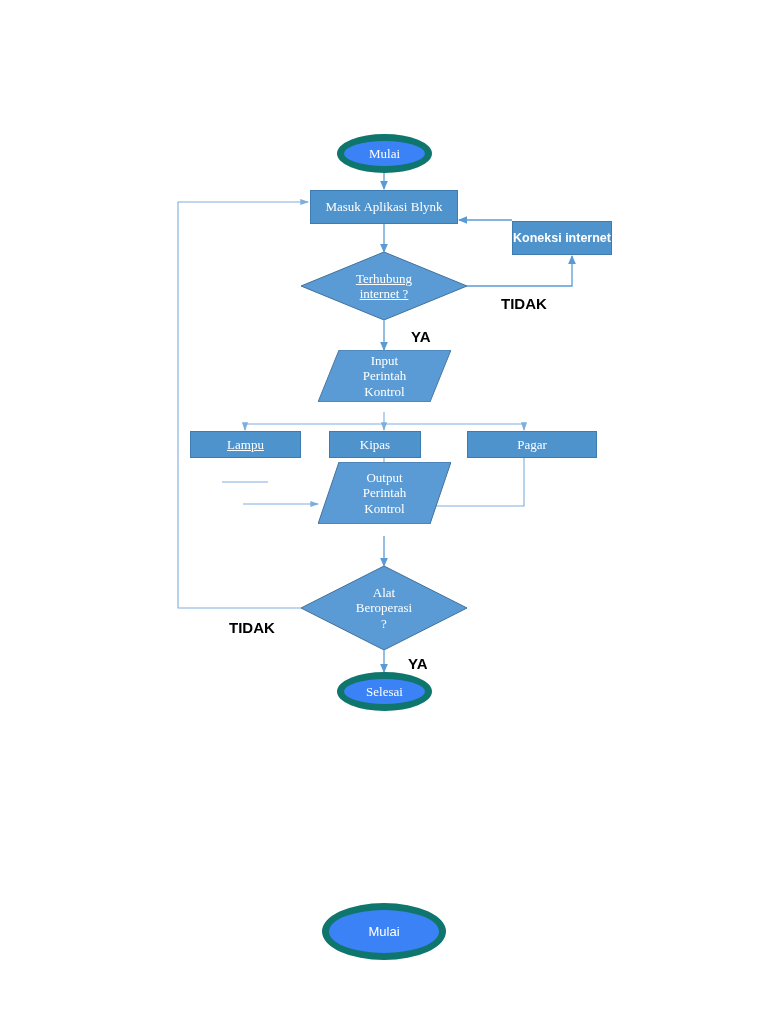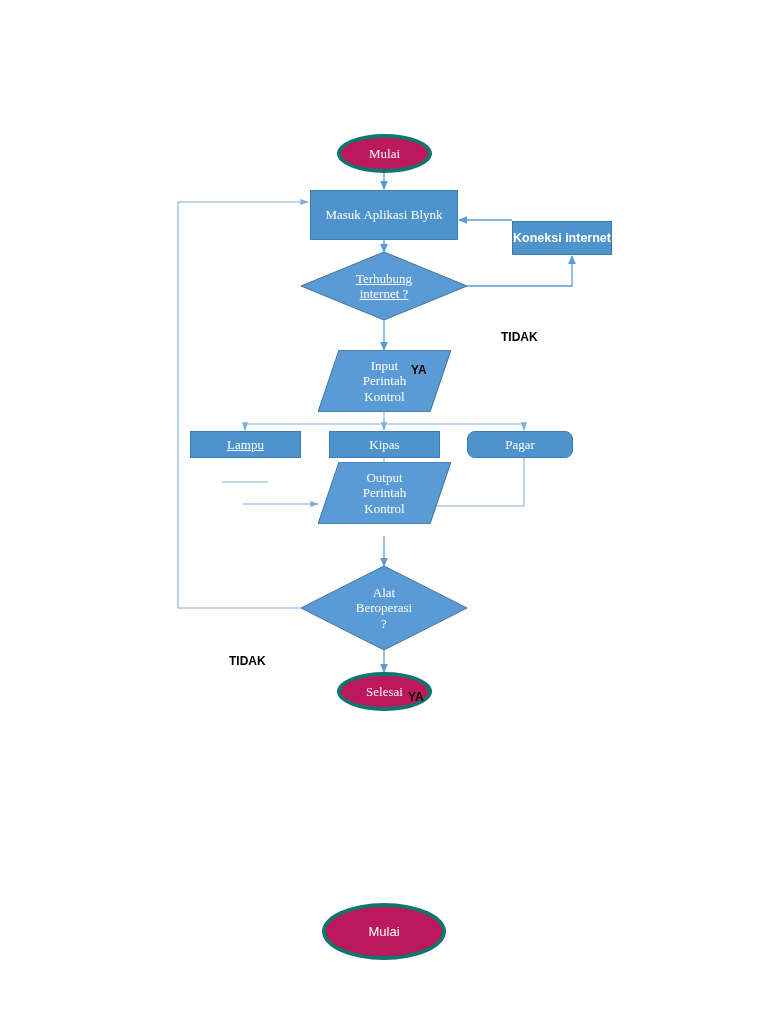--- a/index.html
+++ b/index.html
@@ -26,22 +26,22 @@
     display: flex;
     align-items: center;
     justify-content: center;
     text-align: center;
     color: #ffffff;
     line-height: 1.18;
     white-space: pre-line;
   }
   .ellipse {
     border-radius: 50%;
-    background: #be185d;
-    border: 4px solid #0f766e;
+    background: #3b82f6;
+    border: 7px solid #0f766e;
     font-size: 13px;
   }
   .rect {
     background: #4f93cd;
     border: 1px solid #3e7bb0;
     font-size: 13px;
   }
   .rect-bold {
     font-family: "Liberation Sans", sans-serif;
     font-weight: bold;
@@ -70,24 +70,23 @@
     position: absolute;
     left: 0; top: 0;
     width: 100%;
     height: 100%;
     z-index: 0;
   }
   .label {
     position: absolute;
     font-family: "Liberation Sans", sans-serif;
     font-weight: bold;
-    font-size: 12px;
+    font-size: 15px;
     color: #000000;
     white-space: nowrap;
-    margin-top: 35px;
   }
   svg.lines {
     position: absolute;
     left: 0; top: 0;
     width: 768px;
     height: 1024px;
     z-index: 0;
     pointer-events: none;
   }
 </style>
@@ -133,54 +132,54 @@
 
     <path d="M301,608 L178,608 L178,202 L308,202" fill="none" stroke="#7eaedd" stroke-width="1.1" marker-end="url(#arrowthin)"></path>
 
     <line x1="384" y1="650" x2="384" y2="672" stroke="#5b9bd5" stroke-width="1.3" marker-end="url(#arrow)"></line>
   </svg>
 
   <div class="node ellipse" style="left:337px; top:134px; width:95px; height:39px;">
     <span>Mulai</span>
   </div>
 
-  <div class="node rect" style="left:310px; top:190px; width:148px; height:50px;">
+  <div class="node rect" style="left:310px; top:190px; width:148px; height:34px;">
     <span>Masuk Aplikasi Blynk</span>
   </div>
 
   <div class="node rect rect-bold" style="left:512px; top:221px; width:100px; height:34px;">
     <span>Koneksi internet</span>
   </div>
 
   <div class="node diamond" style="left:301px; top:252px; width:166px; height:68px;text-decoration:underline;">
     <svg class="shape" viewBox="0 0 166 68" preserveAspectRatio="none">
       <polygon points="83,0 166,34 83,68 0,34" fill="#5b9bd5" stroke="#41719c" stroke-width="1"></polygon>
     </svg>
     <span class="txt">Terhubung
 internet ?</span>
   </div>
 
-  <div class="node para" style="left:318px; top:350px; width:133px; height:62px;">
+  <div class="node para" style="left:318px; top:350px; width:133px; height:52px;">
     <svg class="shape" viewBox="0 0 133 62" preserveAspectRatio="none">
       <polygon points="21,0 133,0 112,62 0,62" fill="#5b9bd5" stroke="#41719c" stroke-width="1"></polygon>
     </svg>
     <span class="txt">Input
 Perintah
 Kontrol</span>
   </div>
 
   <div class="node rect" style="left:190px; top:431px; width:111px; height:27px;text-decoration:underline;">
     <span>Lampu</span>
   </div>
 
-  <div class="node rect" style="left:329px; top:431px; width:111px; height:27px;">
+  <div class="node rect" style="left:329px; top:431px; width:92px; height:27px;">
     <span>Kipas</span>
   </div>
 
-  <div class="node rect" style="left:467px; top:431px; width:106px; height:27px;border-radius:8px;">
+  <div class="node rect" style="left:467px; top:431px; width:130px; height:27px;">
     <span>Pagar</span>
   </div>
 
   <div class="node para" style="left:318px; top:462px; width:133px; height:62px;">
     <svg class="shape" viewBox="0 0 133 62" preserveAspectRatio="none">
       <polygon points="21,0 133,0 112,62 0,62" fill="#5b9bd5" stroke="#41719c" stroke-width="1"></polygon>
     </svg>
     <span class="txt">Output
 Perintah
 Kontrol</span>

